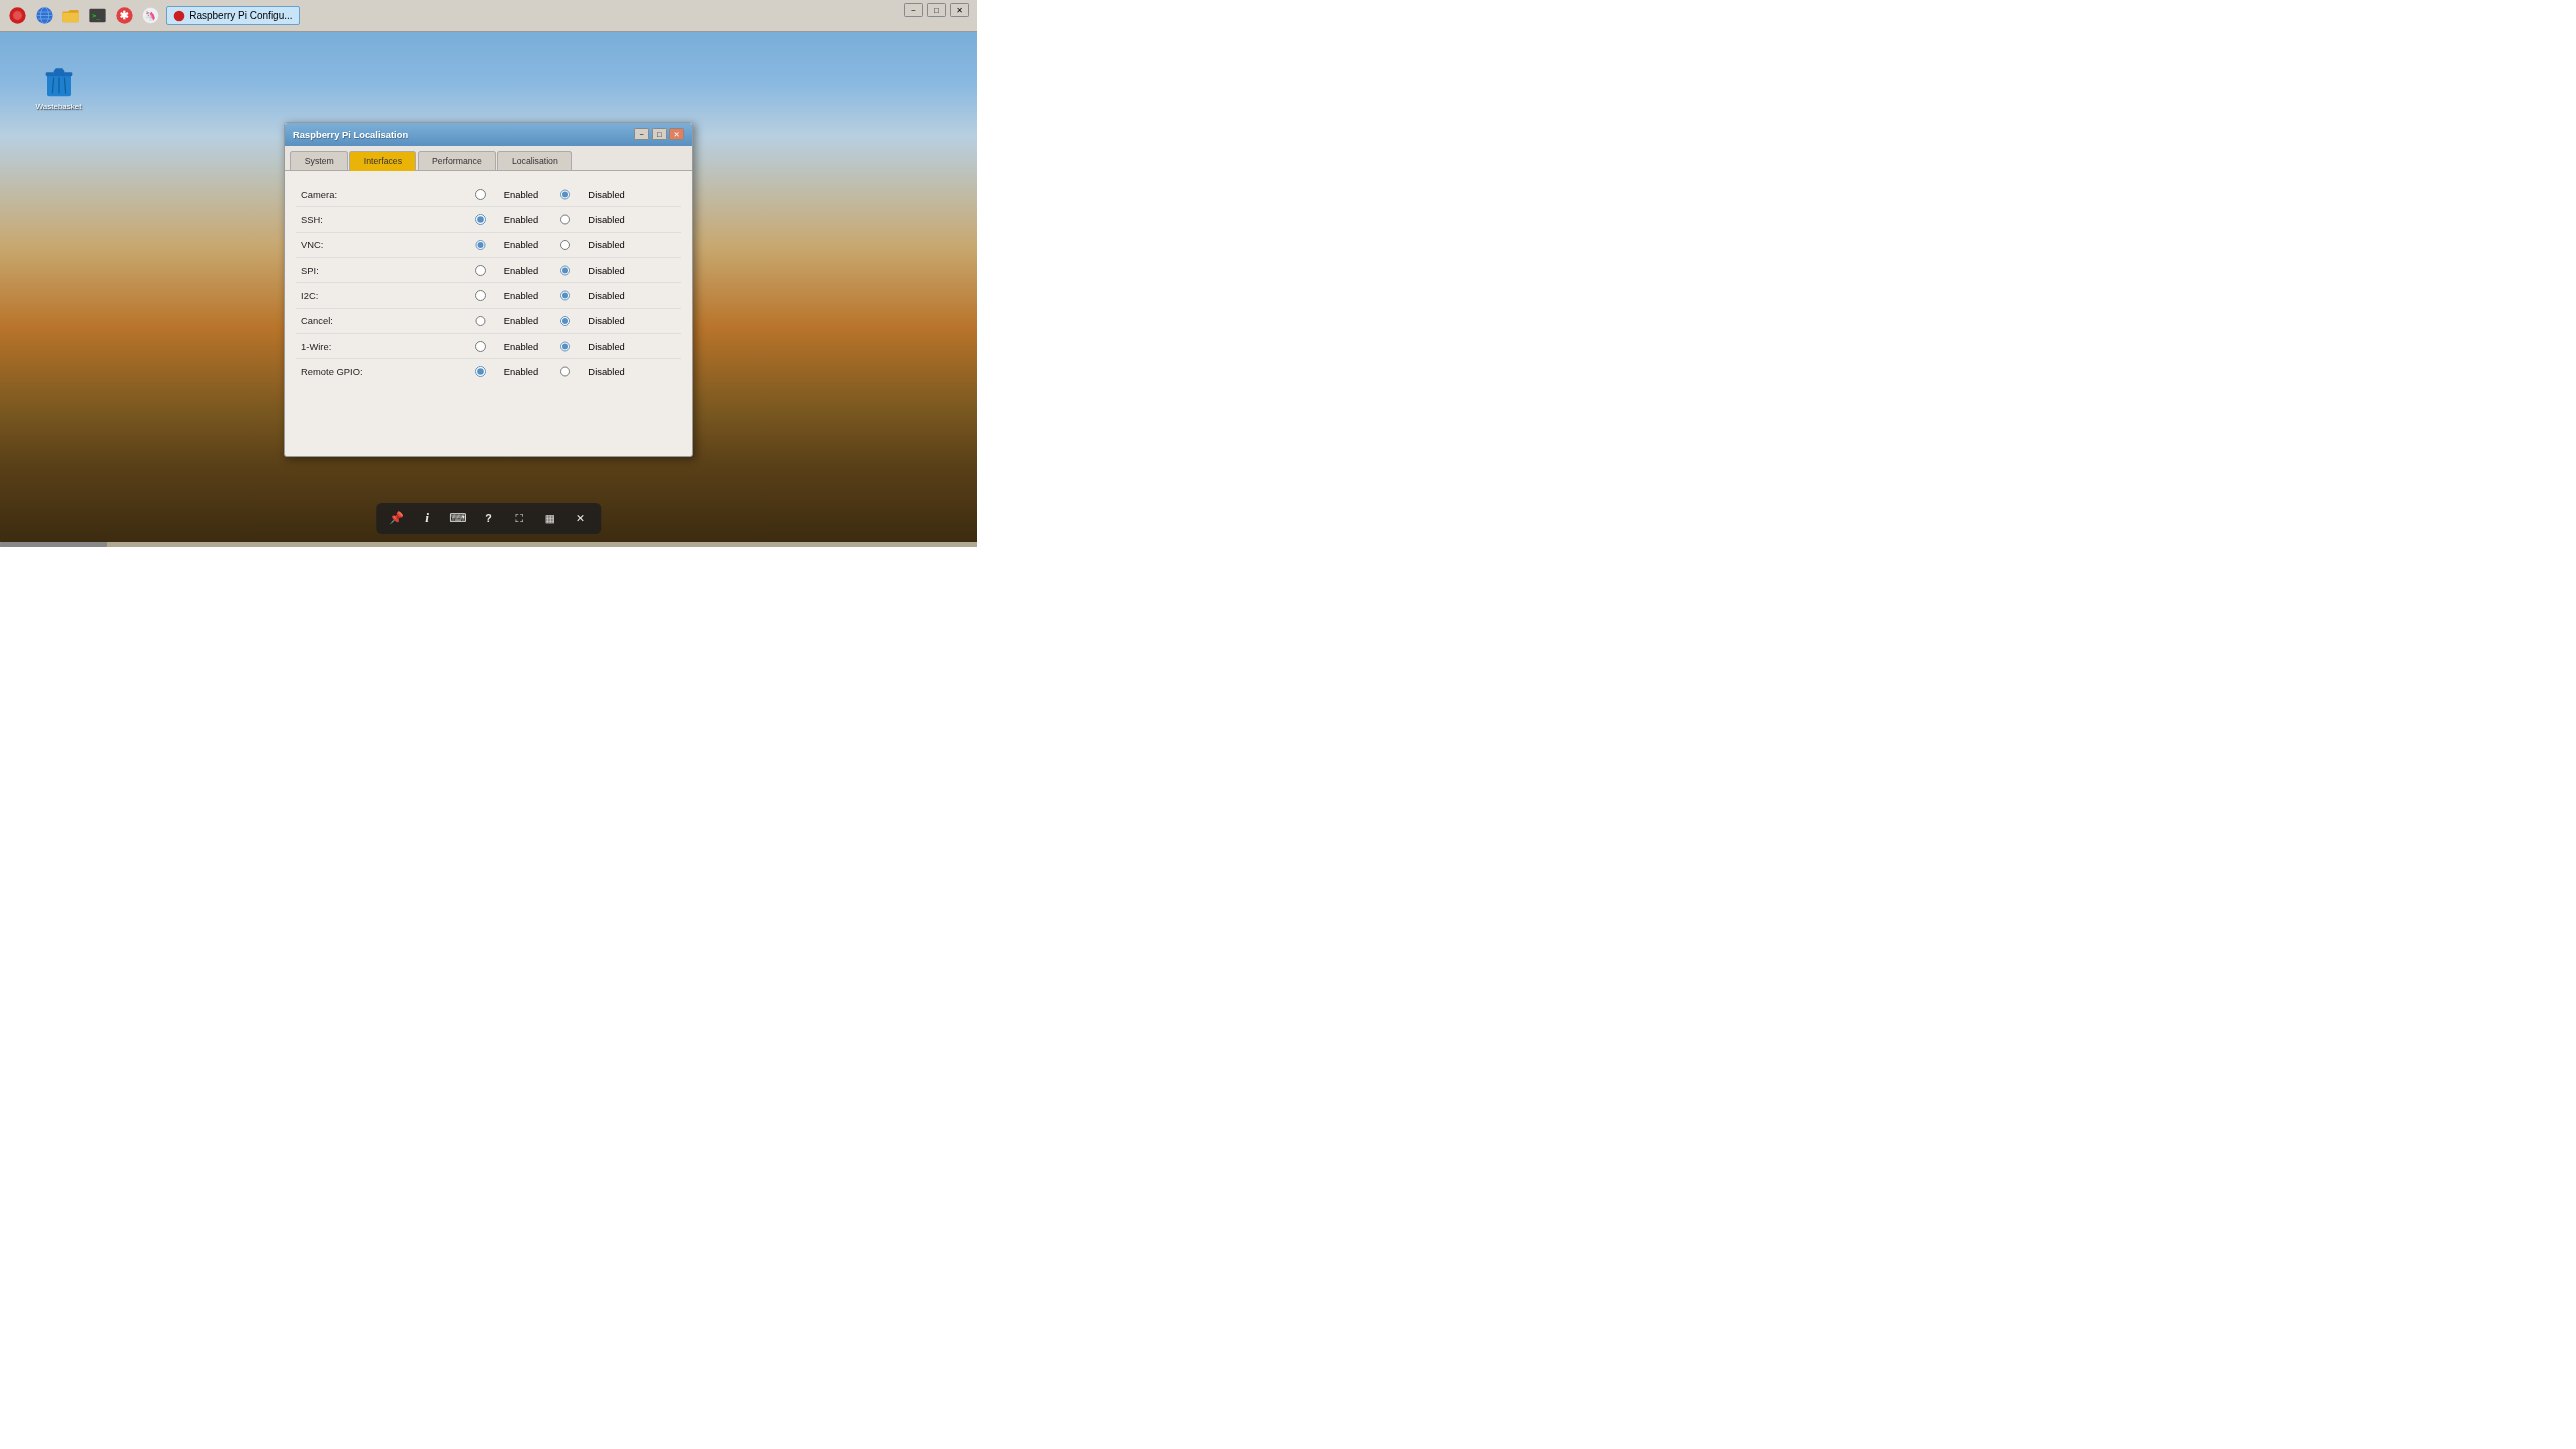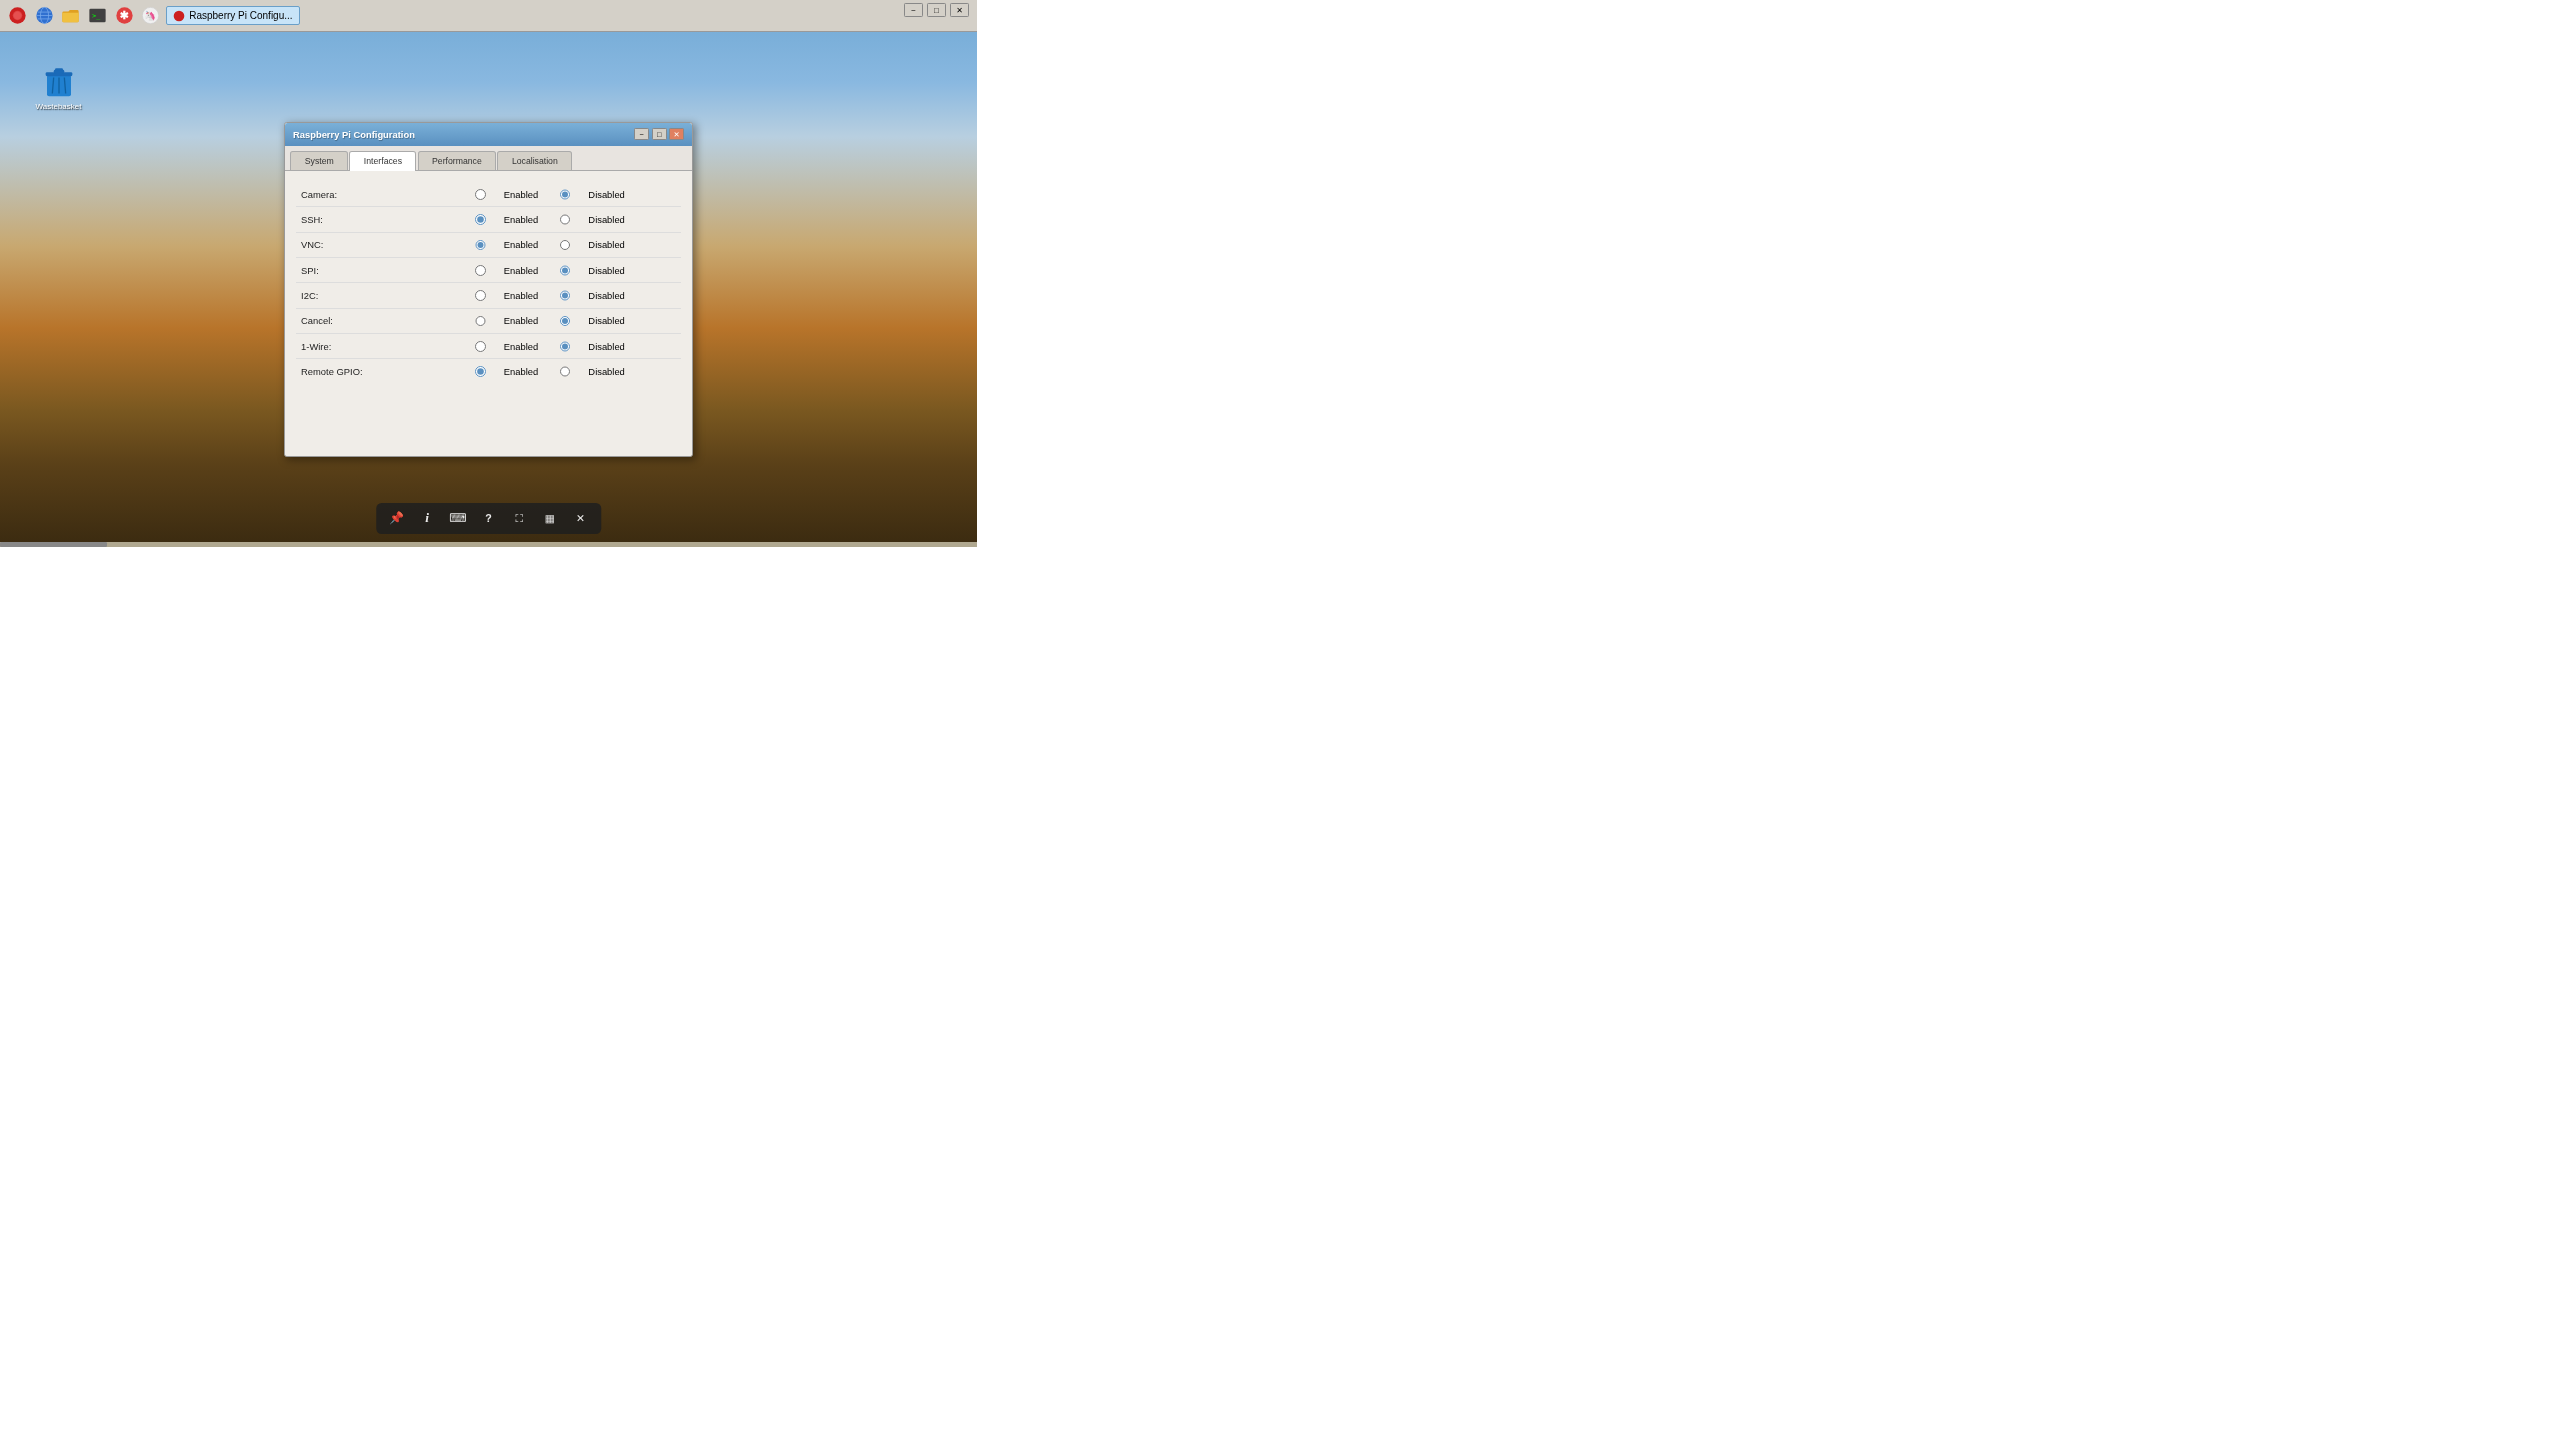--- a/index.html
+++ b/index.html
@@ -197,21 +197,21 @@
       background: #d4d0c8;
       border: 0.7px solid #aaa;
       border-bottom: none;
       border-radius: 2.7px 2.7px 0 0;
       font-size: 8.7px;
       cursor: pointer;
       color: #333;
     }
 
     .tab.active {
-      background: #ffffff;
+      background: #eab308;
       border-color: #aaa;
       border-bottom-color: #f0ede8;
       font-weight: 500;
       margin-bottom: -0.7px;
       z-index: 1;
     }
 
     
     .dialog-content {
       padding: 10.7px;
@@ -407,21 +407,21 @@
         <line x1="32" y1="20" x2="34" y2="44" stroke="#1060a0" stroke-width="2"></line>
       </svg>
     </div>
     <span class="desktop-icon-label">Wastebasket</span>
   </div>
 
   <div class="dialog-overlay">
     <div class="dialog">
 
       <div class="dialog-titlebar">
-        <span class="dialog-title">Raspberry Pi Configuration</span>
+        <span class="dialog-title">Raspberry Pi Localisation</span>
         <div class="dialog-controls">
           <div class="dialog-btn">−</div>
           <div class="dialog-btn">□</div>
           <div class="dialog-btn close-btn">✕</div>
         </div>
       </div>
 
       <div class="tab-bar">
         <div class="tab">System</div>
         <div class="tab active">Interfaces</div>

